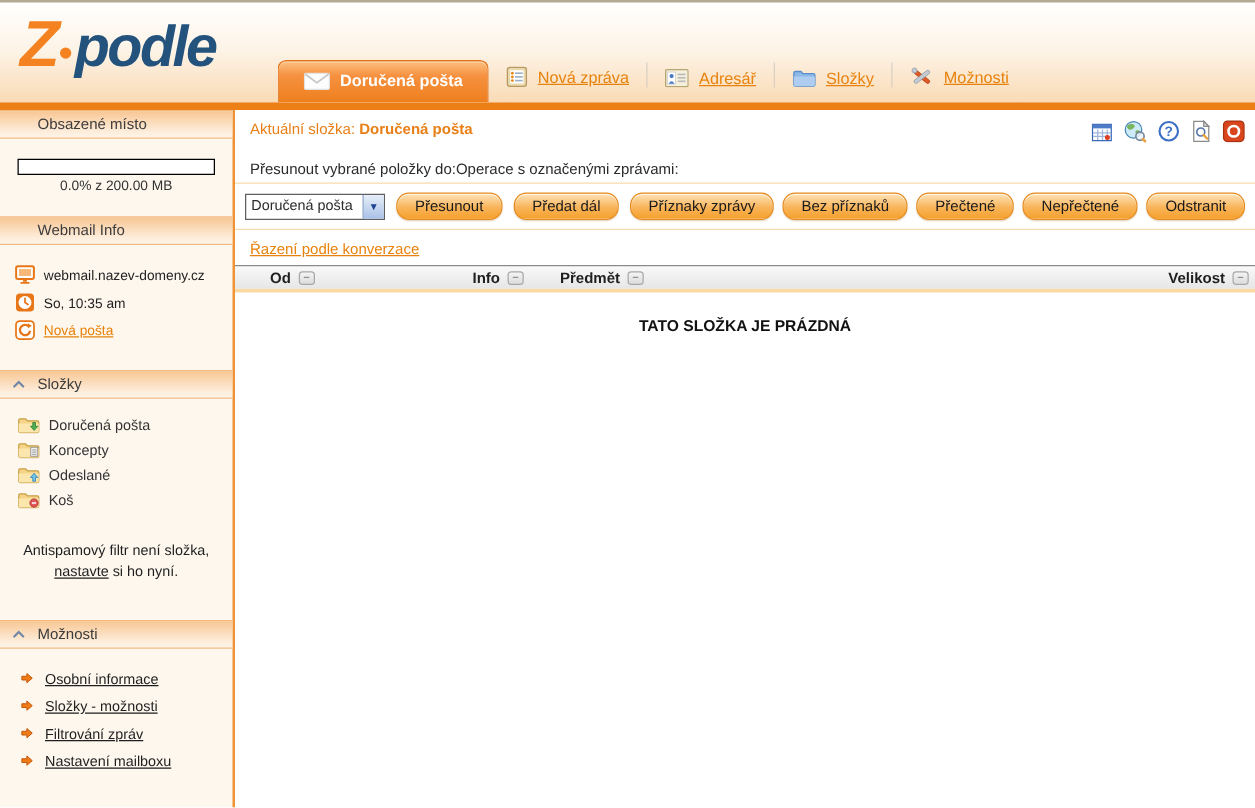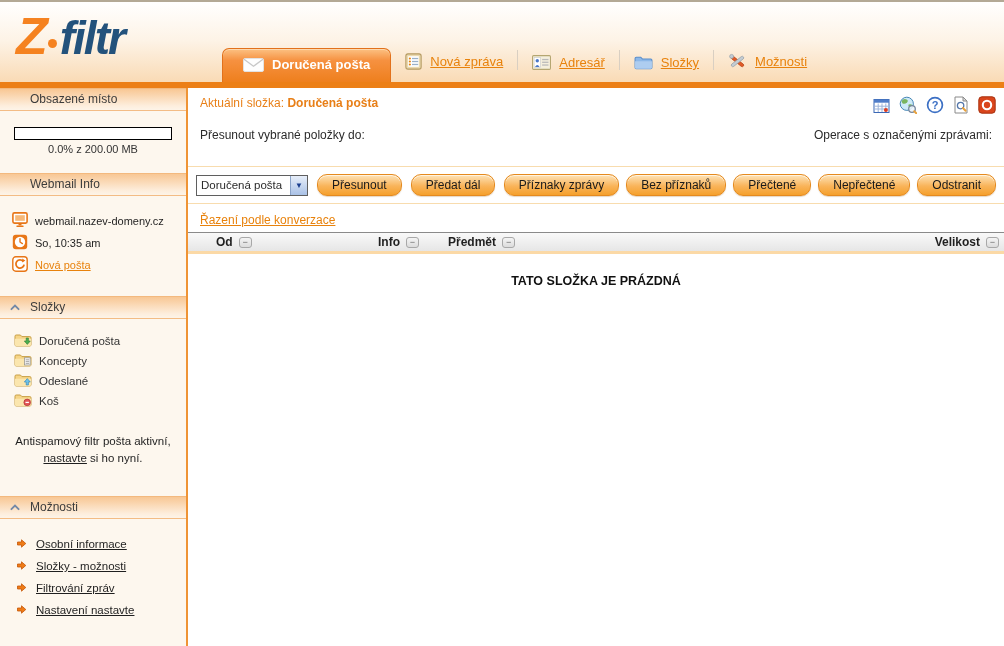--- a/index.html
+++ b/index.html
@@ -57,21 +57,21 @@
   .options-list a { color:#1f1f1f; text-decoration:underline; cursor:pointer; }
 
   
   .content { flex:1; background:#fff; position:relative; }
   .crumb-row { display:flex; justify-content:space-between; align-items:flex-start;
                padding:8px 8px 0 12px; height:30px; }
   .crumb { color:#e87f17; font-size:12px; }
   .crumb b { font-weight:bold; }
   .quick-icons { display:flex; align-items:center; gap:9px; }
   .qicon { display:inline-flex; cursor:pointer; }
-  .label-row { display:flex; justify-content:space-between; padding:10px 12px 24px; font-size:12px;
+  .label-row { display:flex; padding:10px 12px 4px; font-size:12px;
                color:#2b2b2b; border-bottom:1px solid #f8dcae; }
   .controls-row { display:flex; justify-content:space-between; align-items:center;
                   padding:7px 8px; border-bottom:1px solid #f8dcae; }
   .left-controls { display:flex; align-items:center; gap:9px; }
   .right-controls { display:flex; align-items:center; gap:7px; }
   .select { display:flex; align-items:center; width:112px; height:21px; border:1px solid #5f5f5f;
             background:#fff; font-size:11.5px; cursor:pointer; }
   .select .sel-val { flex:1; padding-left:4px; white-space:nowrap; overflow:hidden; }
   .select .sel-btn { width:17px; height:100%; display:flex; align-items:center; justify-content:center;
                      background:linear-gradient(180deg,#e7eef9,#a9c1e6); border-left:1px solid #8aa3c8;
@@ -92,21 +92,21 @@
   .col-velikost { padding-right:5px; }
   .sort-icon { display:inline-flex; align-items:center; justify-content:center; width:13px; height:11px;
                border:1px solid #a8a8a8; border-radius:3px; font-size:9px; font-weight:normal;
                color:#666; background:linear-gradient(180deg,#f4f4f4,#dcdcdc); cursor:pointer; }
   .empty-msg { margin-top:20px; text-align:center; font-size:12.5px; font-weight:bold; color:#111; }
 </style>
 </head>
 <body>
 
 <div class="header">
-  <div class="logo"><span class="logo-z">Z</span><span class="logo-dot"></span><span class="logo-mail">filtr</span></div>
+  <div class="logo"><span class="logo-z">Z</span><span class="logo-dot"></span><span class="logo-mail">podle</span></div>
 
   <div class="tabs">
     <div class="tab active">
       <span class="ticon">
         <svg width="21" height="14" viewBox="0 0 21 14">
             <rect x="0.5" y="0.5" width="20" height="13" rx="1.5" fill="#fdfdfd" stroke="#e2e2e2"></rect>
             <path d="M1 1.2 L10.5 8.2 L20 1.2" fill="none" stroke="#c7c7c7" stroke-width="1.3"></path>
           </svg>
       </span>
       <span>Doručená pošta</span>
@@ -262,21 +262,21 @@
               <path d="M1 3.2 Q1 2 2.2 2 h4.2 l1.5 1.6 h7.9 Q17 3.6 17 4.8 V11.8 Q17 13 15.8 13 H2.2 Q1 13 1 11.8 Z" fill="#f6d588" stroke="#c89f45"></path>
               <path d="M1 5.8 h16 V11.8 Q17 13 15.8 13 H2.2 Q1 13 1 11.8 Z" fill="#fbe6ae"></path>
               <circle cx="13.2" cy="9.4" r="3.3" fill="#e25757" stroke="#b03030" stroke-width="0.7"></circle>
               <rect x="11.5" y="8.8" width="3.4" height="1.2" fill="#fff"></rect>
             </svg>
         </span>
         <span>Koš</span>
       </li>
     </ul>
 
-    <p class="antispam"><span>Antispamový filtr pošta aktivní, </span><a>nastavte</a><span> si ho nyní.</span></p>
+    <p class="antispam"><span>Antispamový filtr není složka, </span><a>nastavte</a><span> si ho nyní.</span></p>
 
     <div class="side-header mt-xl">
       <span class="chev">
         <svg width="10" height="7" viewBox="0 0 10 7">
             <path d="M1.4 5.2 L5 1.6 L8.6 5.2" fill="none" stroke="#7388a6" stroke-width="1.8" stroke-linecap="round"></path>
           </svg>
       </span>
       <span>Možnosti</span>
     </div>
     <ul class="options-list">
@@ -295,21 +295,21 @@
       <li>
         <span><svg width="11" height="11" viewBox="0 0 11 11">
               <path d="M1.5 4 h4 V1.8 L9.8 5.5 5.5 9.2 V7 h-4 Z" fill="#ef7c17" stroke="#c55708" stroke-width="0.8"></path>
             </svg></span>
         <a>Filtrování zpráv</a>
       </li>
       <li>
         <span><svg width="11" height="11" viewBox="0 0 11 11">
               <path d="M1.5 4 h4 V1.8 L9.8 5.5 5.5 9.2 V7 h-4 Z" fill="#ef7c17" stroke="#c55708" stroke-width="0.8"></path>
             </svg></span>
-        <a>Nastavení nastavte</a>
+        <a>Nastavení mailboxu</a>
       </li>
     </ul>
   </aside>
 
   <main class="content">
     <div class="crumb-row">
       <div class="crumb">
         <span>Aktuální složka:</span>
         <b>Doručená pošta</b>
       </div>

